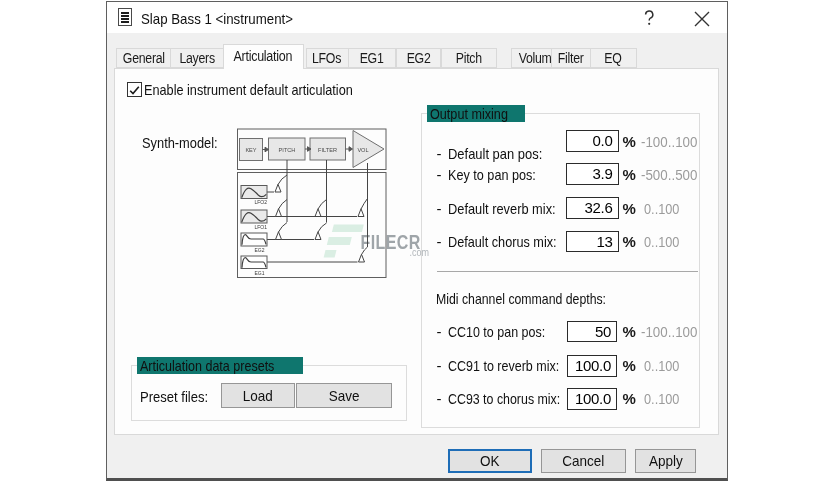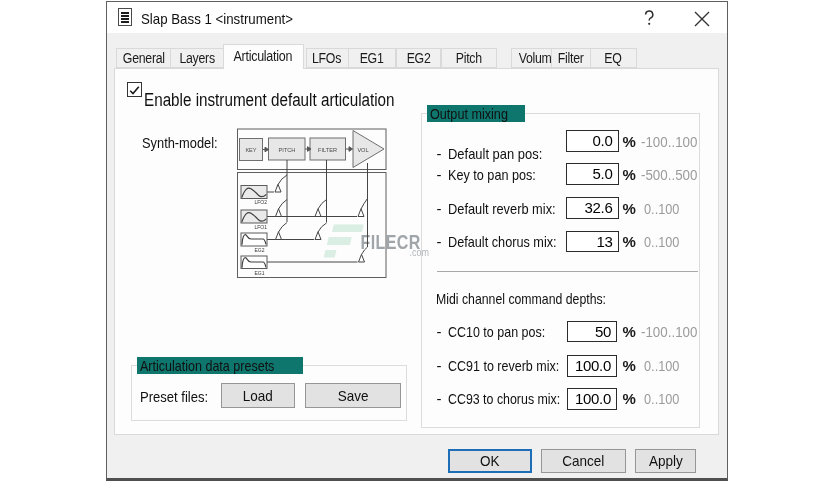--- a/index.html
+++ b/index.html
@@ -14,21 +14,21 @@
   .tbar{position:absolute;left:2px;height:2px;width:8px;background:#1c1c1c;}
   #ttext{left:141px;top:10px;font-size:15px;color:#101010;}
   .tab{position:absolute;top:48px;height:20px;background:#f0f0f0;border:1px solid #d9d9d9;
        font-size:14px;color:#1a1a1a;text-align:center;line-height:18px;letter-spacing:-0.3px;z-index:2;}
   #tabsel{position:absolute;left:222.5px;top:43.5px;width:81px;height:25px;background:#fdfdfd;
        border:1px solid #d9d9d9;border-bottom:none;font-size:14px;color:#1a1a1a;
        text-align:center;line-height:23px;letter-spacing:-0.3px;z-index:5;}
   #panel{left:114px;top:67.5px;width:604.5px;height:367.5px;background:#fdfdfd;
          border:1px solid #d9d9d9;z-index:1;}
   #cb{left:127px;top:82px;width:15px;height:15px;border:1px solid #333;background:#fff;z-index:3;}
-  #cbl{left:144px;top:90px;font-size:18px;color:#101010;z-index:3;}
+  #cbl{left:144px;top:81px;font-size:15px;color:#101010;z-index:3;}
   #synthlbl{left:142px;top:133.5px;font-size:15px;color:#101010;z-index:3;}
   .fs{position:absolute;border:1px solid #dcdcdc;z-index:2;}
   .fslbl{position:absolute;background:#0f766e;font-size:15px;color:#101010;
          padding:0 3px;z-index:3;}
   .rlbl{position:absolute;font-size:15px;color:#101010;z-index:3;}
   .inp{position:absolute;width:53px;height:21.5px;border:1px solid #2b2b2b;background:#fff;
        font-size:15px;color:#000;text-align:right;padding-right:5px;line-height:19.5px;
        letter-spacing:-0.3px;z-index:3;}
   .pct{position:absolute;font-size:15px;font-weight:bold;color:#1a1a1a;z-index:3;}
   .rng{position:absolute;font-size:15px;color:#9b9b9b;z-index:3;}
@@ -155,32 +155,32 @@
       <path d="M81,104 Q84,98 89.5,95" fill="none"></path>
     <path d="M121.5,134 L127.5,134 L124.5,126.3 Z"></path>
       <path d="M124.5,126.5 Q127.5,121 130.5,119" fill="none"></path>
   </g>
 </svg>
 
 <div class="fs" style="left:131px;top:365px;width:276px;height:56px;"></div>
 <div class="fslbl" style="left:136.5px;top:356.5px;"><span class="sx" style="transform:scaleX(0.835)">Articulation data presets</span></div>
 <div class="rlbl" style="left:139.5px;top:387.5px;"><span class="sx" style="transform:scaleX(0.87)">Preset files:</span></div>
 <div class="btn" style="left:220.5px;top:382.5px;width:74px;height:25.5px;line-height:23.5px;"><span class="sc" style="transform:scaleX(0.9)">Load</span></div>
-<div class="btn" style="left:305px;top:382.5px;width:96px;height:25.5px;line-height:23.5px;"><span class="sc" style="transform:scaleX(0.9)">Save</span></div>
+<div class="btn" style="left:296px;top:382.5px;width:96px;height:25.5px;line-height:23.5px;"><span class="sc" style="transform:scaleX(0.9)">Save</span></div>
 
 <div class="fs" style="left:421px;top:113px;width:279px;height:315px;"></div>
 <div class="fslbl" style="left:426.5px;top:104.5px;"><span class="sx" style="transform:scaleX(0.842)">Output mixing</span></div>
 
 <div class="rlbl" style="left:436.5px;top:132.5px;margin-top:12px;"><span class="dash">-</span><span class="sx" style="transform:scaleX(0.863)">Default pan pos:</span></div>
 <div class="inp" style="left:565.5px;top:130px;">0.0</div>
 <div class="pct" style="left:622.5px;top:132.5px;">%</div>
 <div class="rng" style="left:641px;top:132.5px;"><span class="sx" style="transform:scaleX(0.89)">-100..100</span></div>
 
 <div class="rlbl" style="left:436.5px;top:165.5px;"><span class="dash">-</span><span class="sx" style="transform:scaleX(0.843)">Key to pan pos:</span></div>
-<div class="inp" style="left:565.5px;top:163px;">5.0</div>
+<div class="inp" style="left:565.5px;top:163px;">3.9</div>
 <div class="pct" style="left:622.5px;top:165.5px;">%</div>
 <div class="rng" style="left:641px;top:165.5px;"><span class="sx" style="transform:scaleX(0.89)">-500..500</span></div>
 
 <div class="rlbl" style="left:436.5px;top:199.5px;"><span class="dash">-</span><span class="sx" style="transform:scaleX(0.855)">Default reverb mix:</span></div>
 <div class="inp" style="left:565.5px;top:197px;">32.6</div>
 <div class="pct" style="left:622.5px;top:199.5px;">%</div>
 <div class="rng" style="left:644px;top:199.5px;"><span class="sx" style="transform:scaleX(0.85)">0..100</span></div>
 
 <div class="rlbl" style="left:436.5px;top:233px;"><span class="dash">-</span><span class="sx" style="transform:scaleX(0.846)">Default chorus mix:</span></div>
 <div class="inp" style="left:565.5px;top:230.5px;">13</div>

